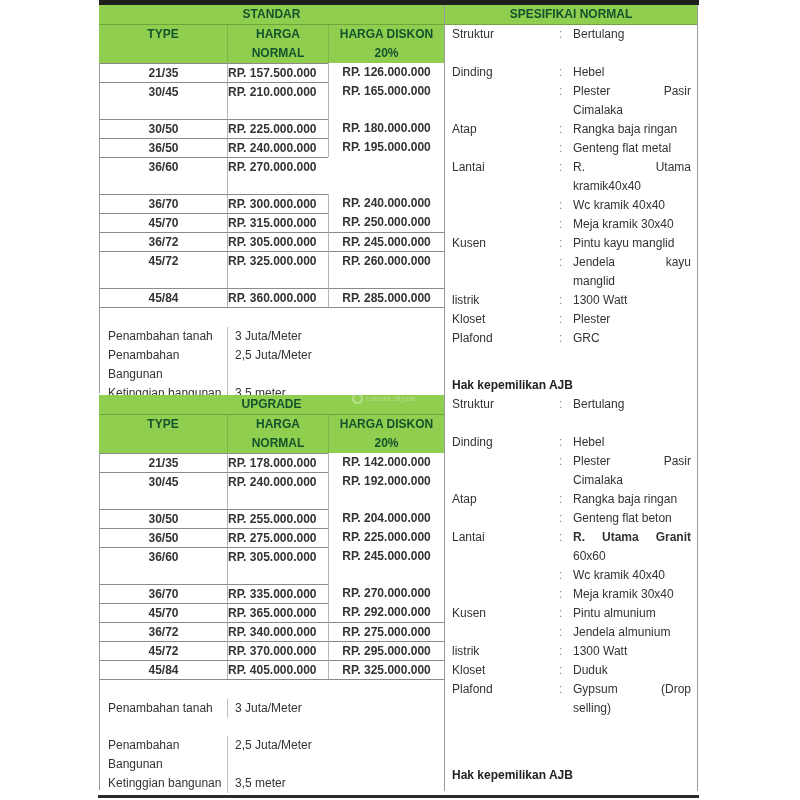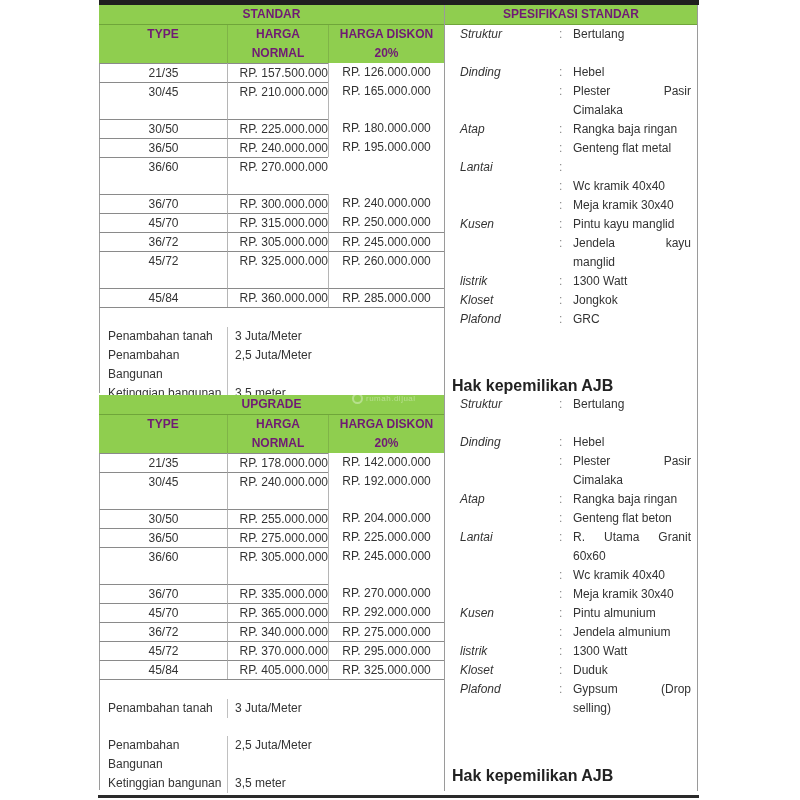--- a/index.html
+++ b/index.html
@@ -6,43 +6,43 @@
   body {
     width: 800px; height: 800px; background: #ffffff; position: relative; overflow: hidden;
     font-family: "Liberation Sans", "DejaVu Sans", sans-serif; color: #2b2b2b;
   }
   .topbar { position: absolute; left: 99px; top: 0; width: 600px; height: 5px; background: #1f1f1f; }
   .bottombar { position: absolute; left: 98px; top: 795px; width: 601px; height: 3px; background: #2a2a2a; }
   .doc { position: absolute; left: 99px; top: 5px; width: 599px; }
   .section { position: relative; width: 599px; }
   .left { position: absolute; left: 0; top: 0; width: 345px; }
   .right { position: absolute; left: 345px; top: 0; width: 254px; border-left: 1px solid #9a9a9a; border-right: 1px solid #9a9a9a; box-sizing: border-box; }
-  .green { background: #8fce4f; color: #701a75; font-weight: bold; text-align: center; font-size: 12px; }
+  .green { background: #8fce4f; color: #14532d; font-weight: bold; text-align: center; font-size: 12px; }
   .sec-title { height: 19px; line-height: 19px; border-bottom: 1px solid #6fa53a; }
   .hdr { display: flex; height: 38px; }
   .hdr div { box-sizing: border-box; line-height: 19px; font-weight: bold; font-size: 12px; }
   .c1 { width: 128px; }
   .c2 { width: 101px; }
   .c3 { width: 116px; }
   .hdr .c2, .hdr .c3 { border-left: 1px solid #7fb447; }
   .row { display: flex; font-size: 12px; color: #333; }
-  .row > div { box-sizing: border-box; line-height: 19px; padding-top: 0; }
+  .row > div { box-sizing: border-box; line-height: 19px; padding-top: 0; font-weight: bold; }
   .row .c1 { text-align: center; border-left: 1px solid #9a9a9a; }
-  .row .c2 { text-align: right; border-left: 1px solid #b5b5b5; }
+  .row .c2 { text-align: left; border-left: 1px solid #b5b5b5; }
   .row .c3 { text-align: center; border-left: 1px solid #b5b5b5; }
   .bt { border-top: 1px solid #8a8a8a; }
   .extras { border-left: 1px solid #9a9a9a; border-top: 1px solid #8a8a8a; font-size: 12px; color: #333; position: relative; }
   .extras .line { display: flex; line-height: 19px; }
   .extras .lab { width: 128px; padding-left: 8px; box-sizing: border-box; border-right: 1px solid #c0c0c0; }
   .extras .val { padding-left: 7px; }
   .spec { display: flex; font-size: 12px; line-height: 19px; color: #333; }
-  .spec .k { width: 114px; padding-left: 15px; box-sizing: border-box; font-style: italic; }
+  .spec .k { width: 114px; padding-left: 7px; box-sizing: border-box; }
   .spec .colon { width: 14px; color: #8a8a8a; }
   .spec .v { width: 118px; text-align: justify; text-align-last: left; }
-  .ajb { font-size: 16px; font-weight: bold; line-height: 19px; padding-left: 7px; color: #222; position: absolute; left: 0; }
+  .ajb { font-size: 12px; font-weight: bold; line-height: 19px; padding-left: 7px; color: #222; position: absolute; left: 0; }
   .watermark { position: absolute; left: 352px; top: 392px; width: 82px; height: 12px; opacity: 0.35; display: flex; align-items: center; gap: 3px; }
   .watermark .wm-logo { width: 11px; height: 11px; border-radius: 50%; border: 2px solid #ffffff; box-sizing: border-box; }
   .watermark .wm-text { font-size: 8px; color: #ffffff; letter-spacing: 0.5px; }
 </style>
 </head>
 <body>
 
 <div class="topbar"></div>
 
 <div class="doc">
@@ -115,21 +115,21 @@
           <div class="val">2,5 Juta/Meter</div>
         </div>
         <div class="line">
           <div class="lab">Ketinggian bangunan</div>
           <div class="val">3,5 meter</div>
         </div>
       </div>
     </div>
 
     <div class="right" style="height:390px;">
-      <div class="green sec-title">SPESIFIKASI STANDAR</div>
+      <div class="green sec-title">SPESIFIKAI NORMAL</div>
       <div class="spec">
           <div class="k">Struktur</div>
           <div class="colon">:</div>
           <div class="v">Bertulang</div>
         </div>
       <div style="height:19px;"></div>
       <div class="spec">
           <div class="k">Dinding</div>
           <div class="colon">:</div>
           <div class="v">Hebel</div>
@@ -148,20 +148,24 @@
           <div class="v">Rangka baja ringan</div>
         </div>
       <div class="spec">
           <div class="k"></div>
           <div class="colon">:</div>
           <div class="v">Genteng flat metal</div>
         </div>
       <div class="spec">
           <div class="k">Lantai</div>
           <div class="colon">:</div>
+          <div class="v">
+            <div style="text-align-last:justify;">R. Utama</div>
+            <div>kramik40x40</div>
+          </div>
         </div>
       <div class="spec">
           <div class="k"></div>
           <div class="colon">:</div>
           <div class="v">Wc kramik 40x40</div>
         </div>
       <div class="spec">
           <div class="k"></div>
           <div class="colon">:</div>
           <div class="v">Meja kramik 30x40</div>
@@ -180,21 +184,21 @@
           </div>
         </div>
       <div class="spec">
           <div class="k">listrik</div>
           <div class="colon">:</div>
           <div class="v">1300 Watt</div>
         </div>
       <div class="spec">
           <div class="k">Kloset</div>
           <div class="colon">:</div>
-          <div class="v">Jongkok</div>
+          <div class="v">Plester</div>
         </div>
       <div class="spec">
           <div class="k">Plafond</div>
           <div class="colon">:</div>
           <div class="v">GRC</div>
         </div>
       <div class="ajb" style="top:371px;">Hak kepemilikan AJB</div>
     </div>
   </div>
 
@@ -300,21 +304,21 @@
         </div>
       <div class="spec">
           <div class="k"></div>
           <div class="colon">:</div>
           <div class="v">Genteng flat beton</div>
         </div>
       <div class="spec">
           <div class="k">Lantai</div>
           <div class="colon">:</div>
           <div class="v">
-            <div style="text-align-last:justify;">R. Utama Granit</div>
+            <div style="text-align-last:justify;font-weight:bold;">R. Utama Granit</div>
             <div>60x60</div>
           </div>
         </div>
       <div class="spec">
           <div class="k"></div>
           <div class="colon">:</div>
           <div class="v">Wc kramik 40x40</div>
         </div>
       <div class="spec">
           <div class="k"></div>

